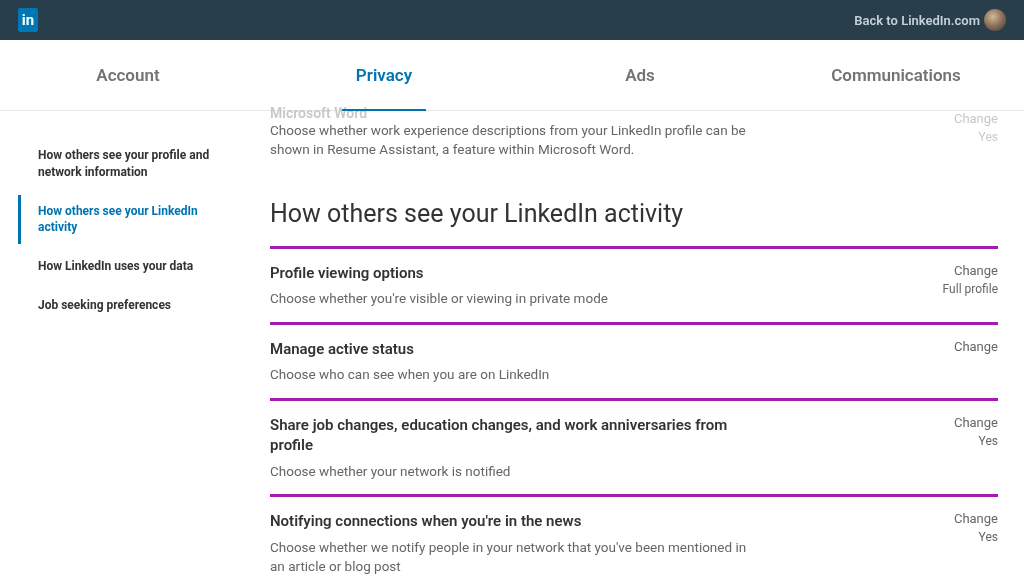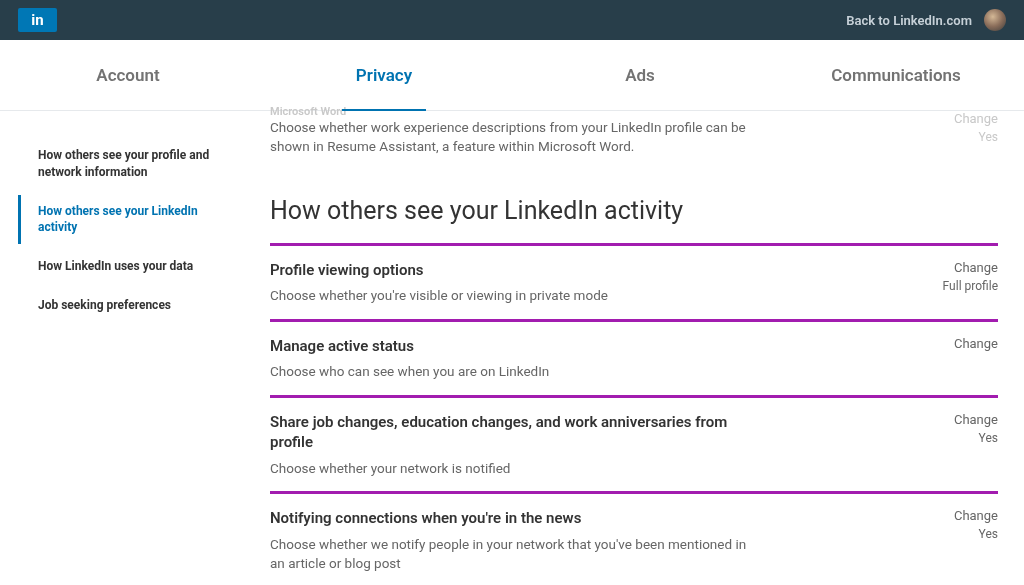--- a/index.html
+++ b/index.html
@@ -16,35 +16,35 @@
     }
     .header {
       background: #283e4a;
       height: 40px;
       display: flex;
       align-items: center;
       justify-content: space-between;
       padding: 0 18px;
     }
     .logo {
-      width: 39px;
+      width: 20px;
       height: 24px;
       background: #0077b5;
       color: #fff;
       display: flex;
       align-items: center;
       justify-content: center;
       font-weight: bold;
       font-size: 15px;
       border-radius: 2px;
     }
     .header-right {
       display: flex;
       align-items: center;
-      gap: 12px;
+      gap: 4px;
     }
     .back-link {
       color: #c7d1d8;
       font-size: 13px;
       font-weight: 600;
     }
     .avatar {
       width: 22px;
       height: 22px;
       border-radius: 50%;
@@ -104,21 +104,21 @@
     }
     .main {
       flex: 1;
       padding-left: 20px;
       padding-right: 8px;
     }
     .partial-item {
       padding-bottom: 14px;
     }
     .partial-title {
-      font-size: 11px;
+      font-size: 14px;
       font-weight: 600;
       color: #c8c8c8;
       margin-top: -6px;
     }
     .section-heading {
       font-size: 25px;
       font-weight: 400;
       color: #333;
       margin-top: 26px;
       margin-bottom: 18px;

